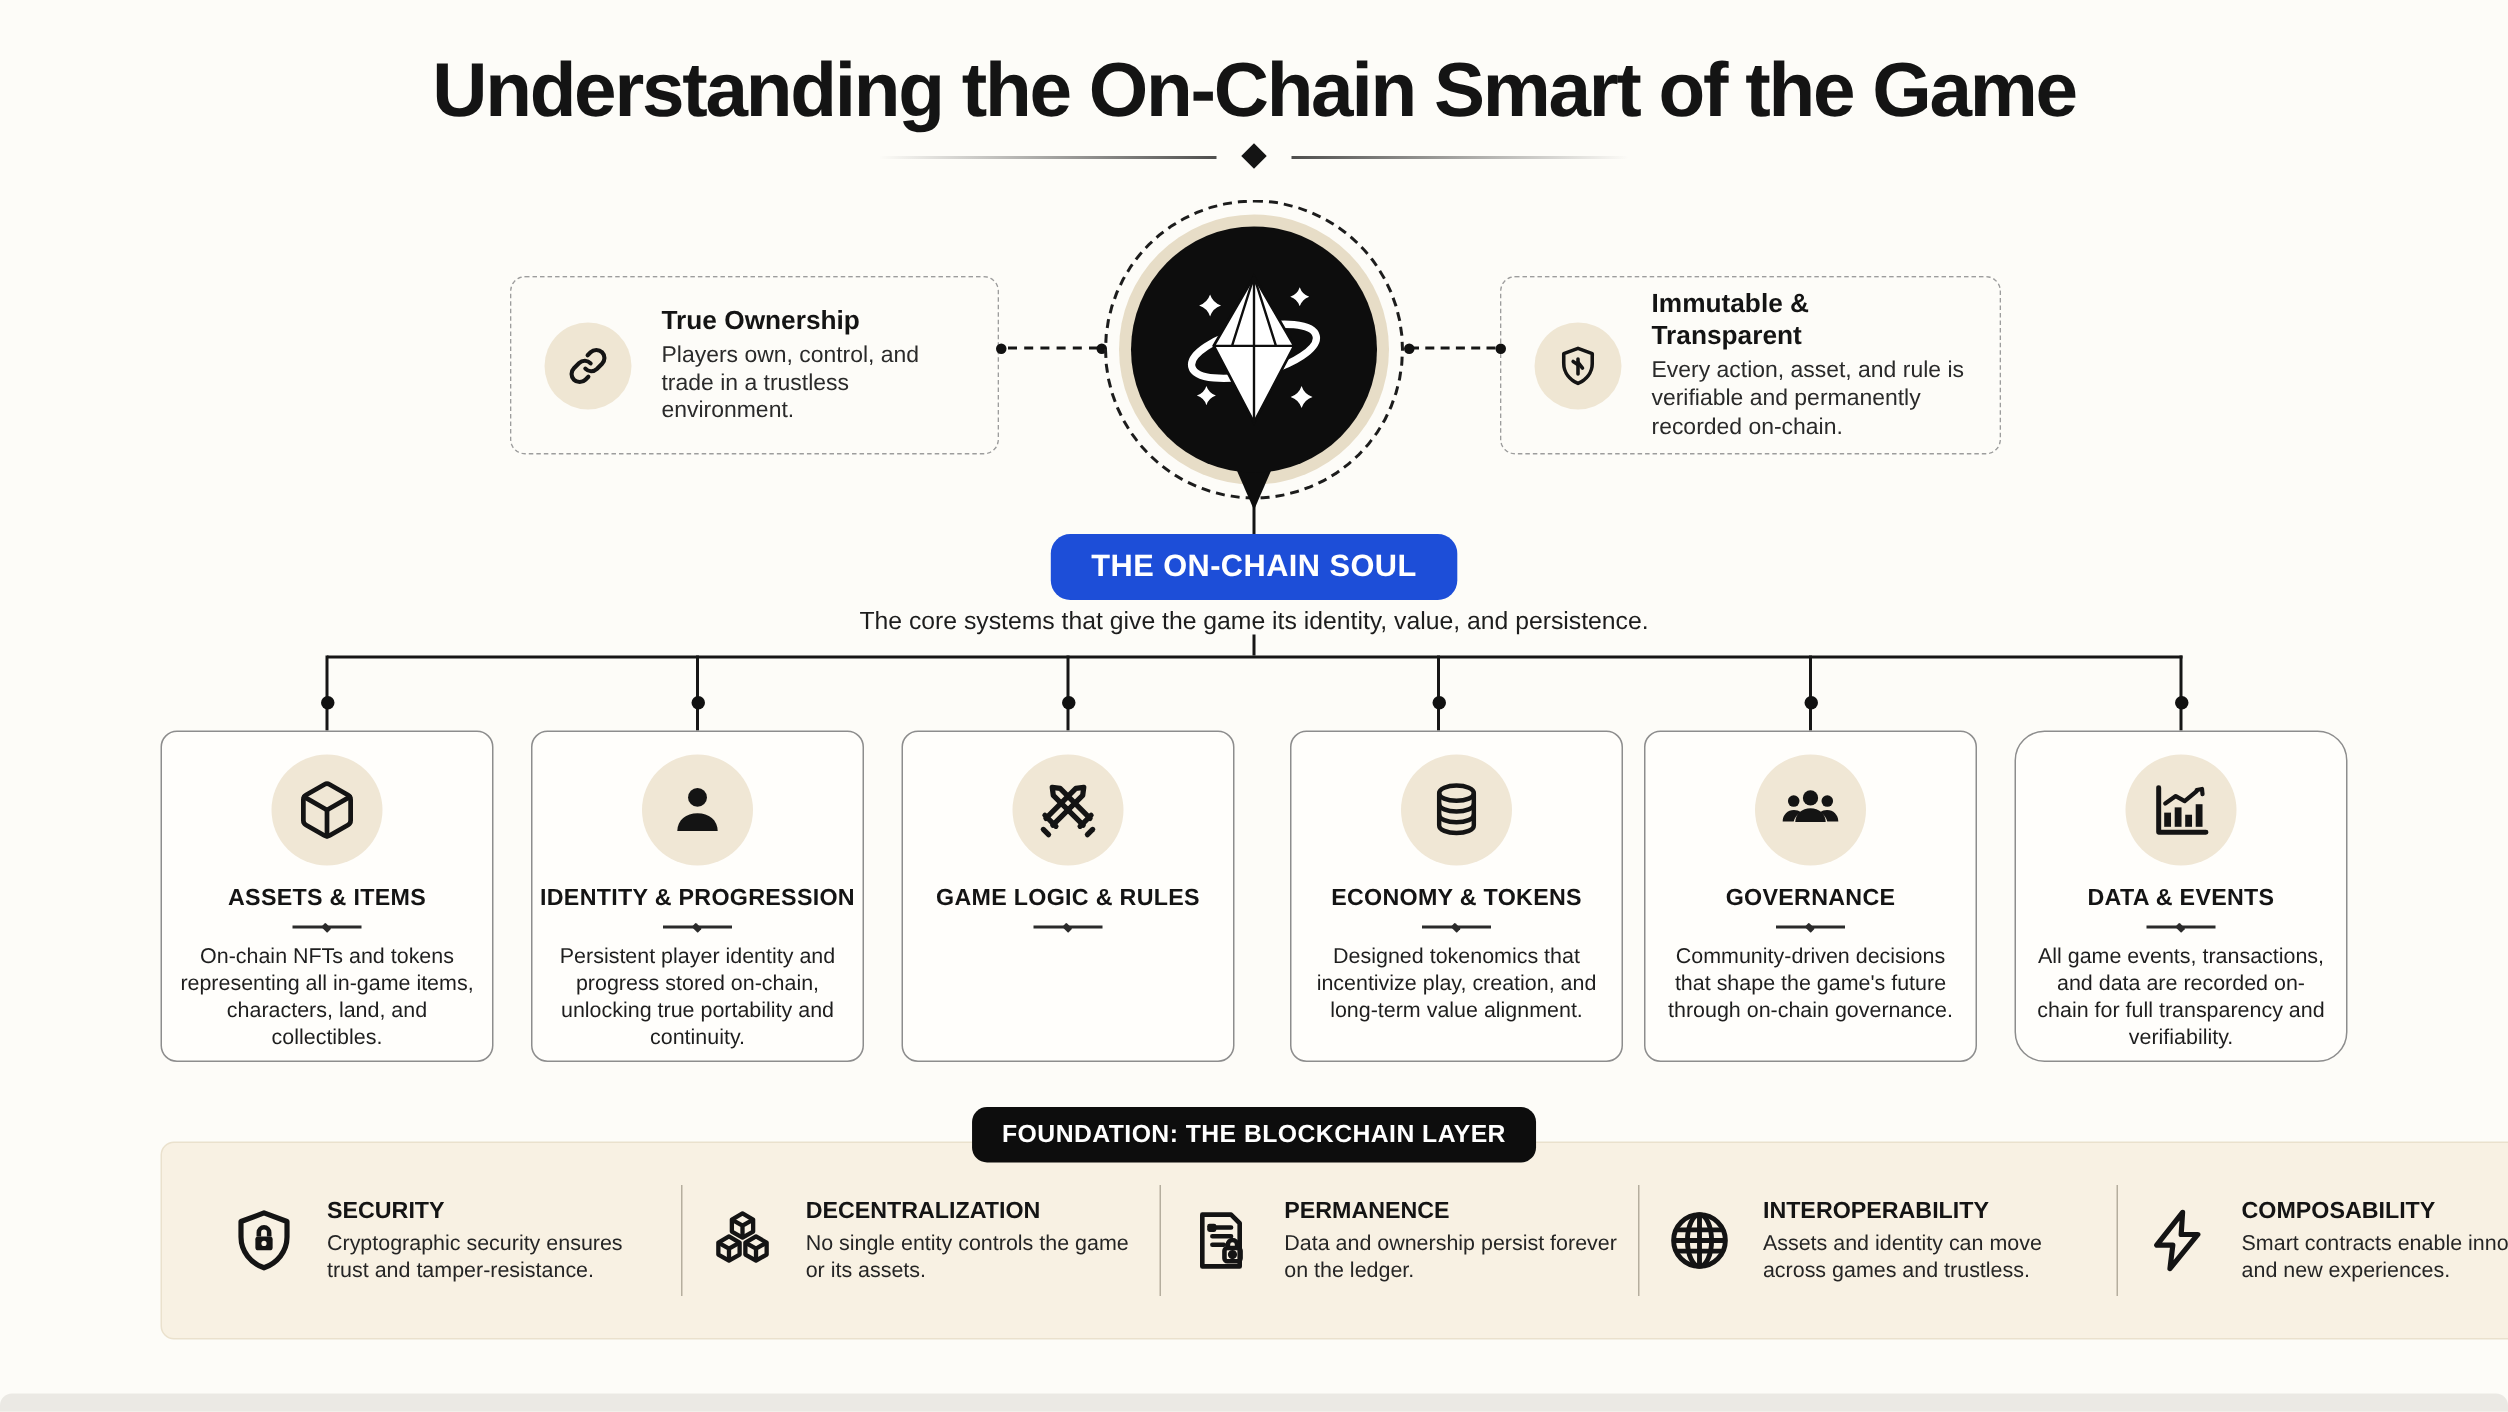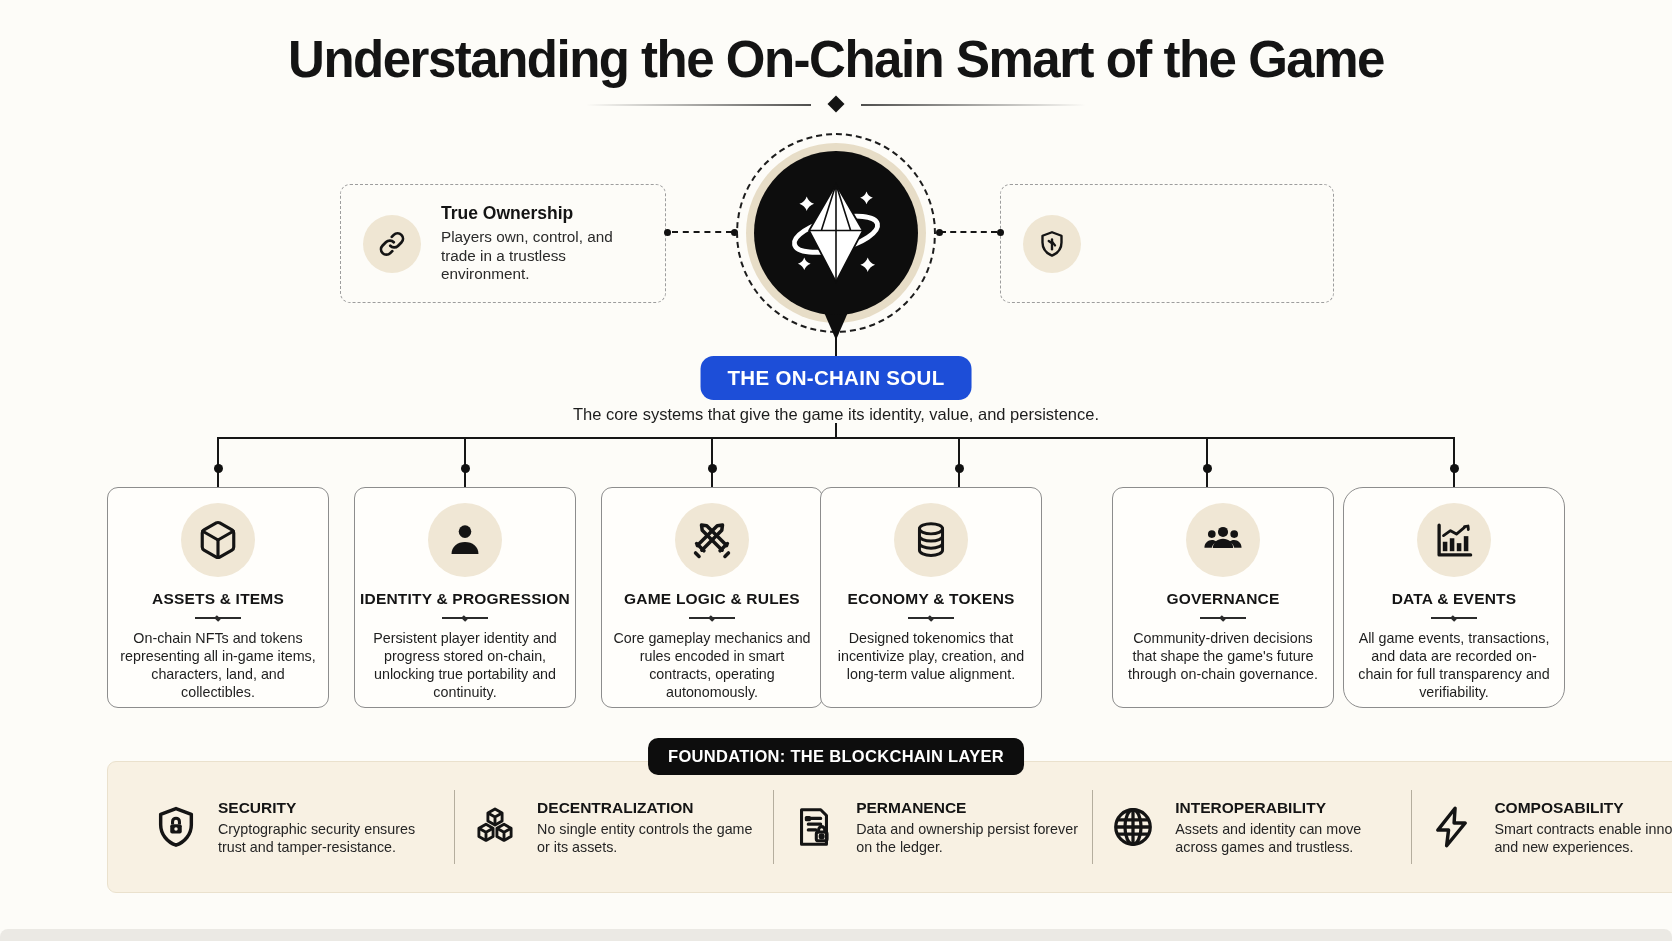--- a/index.html
+++ b/index.html
@@ -117,20 +117,24 @@
   </div>
 
   <div class="callout right">
     <div class="callout-icon">
       <svg width="30" height="30" viewBox="0 0 24 24" fill="none" stroke="#141414" stroke-width="1.9" stroke-linecap="round" stroke-linejoin="round">
         <path d="M12 2.6l7.6 2.8v5.3c0 4.9-3.3 8.7-7.6 10.6-4.3-1.9-7.6-5.7-7.6-10.6V5.4z"></path>
         <path d="M12 16.2V8.3"></path>
         <path d="M12 11.4L9.4 9.6"></path>
         <path d="M12 10.1l2.4 3"></path>
       </svg>
+    </div>
+    <div class="callout-text">
+      <div class="callout-title">Immutable &amp; Transparent</div>
+      <div class="callout-desc">Every action, asset, and rule is verifiable and permanently recorded on-chain.</div>
     </div>
   </div>
 
   <div class="hconn" style="left:672px; top:231px; width:60px;"></div>
   <div class="dot" style="left:664px; top:228.5px; width:7px; height:7px;"></div>
   <div class="dot" style="left:731px; top:228.5px; width:7px; height:7px;"></div>
   <div class="hconn" style="left:940px; top:231px; width:57px;"></div>
   <div class="dot" style="left:936px; top:228.5px; width:7px; height:7px;"></div>
   <div class="dot" style="left:997px; top:228.5px; width:7px; height:7px;"></div>
 
@@ -199,38 +203,37 @@
         <path d="M6.2 17.8 L17.6 6.4 L18 3.4 L15 3.8 L3.6 15.2"></path>
         <path d="M3.2 14 L7.4 18.2"></path>
         <path d="M2.6 19.4 L4.6 21.4"></path>
         <path d="M17.8 17.8 L6.4 6.4 L6 3.4 L9 3.8 L20.4 15.2"></path>
         <path d="M20.8 14 L16.6 18.2"></path>
         <path d="M21.4 19.4 L19.4 21.4"></path>
       </svg>
     </div>
     <div class="card-title">GAME LOGIC &amp; RULES</div>
     <div class="card-div"></div>
-    <div class="card-desc">Core gameplay mechanics and rules encoded in smart contracts, operating autonomously.</div>
-  </div>
-
-  <div class="card" style="left:820px;">
+  </div>
+
+  <div class="card" style="left:860px;">
     <div class="card-icon">
       <svg width="42" height="42" viewBox="0 0 24 24" fill="none" stroke="#141414" stroke-width="1.7" stroke-linecap="round">
         <ellipse cx="12" cy="5.6" rx="6.6" ry="2.9"></ellipse>
         <path d="M5.4 5.6v4.1c0 1.6 3 2.9 6.6 2.9s6.6-1.3 6.6-2.9V5.6"></path>
         <path d="M5.4 9.7v4.1c0 1.6 3 2.9 6.6 2.9s6.6-1.3 6.6-2.9V9.7"></path>
         <path d="M5.4 13.8v4.1c0 1.6 3 2.9 6.6 2.9s6.6-1.3 6.6-2.9v-4.1"></path>
       </svg>
     </div>
     <div class="card-title">ECONOMY &amp; TOKENS</div>
     <div class="card-div"></div>
     <div class="card-desc">Designed tokenomics that incentivize play, creation, and long-term value alignment.</div>
   </div>
 
-  <div class="card" style="left:1096px;margin-left:16px;">
+  <div class="card" style="left:1096px;">
     <div class="card-icon">
       <svg width="42" height="42" viewBox="0 0 24 24" fill="#141414">
         <circle cx="5.6" cy="8.6" r="2.2"></circle>
         <path d="M1.4 16.4c0-2.6 1.9-4.4 4.3-4.4 1 0 1.9.3 2.6.9-1.5 1-2.4 2.2-2.7 3.5z"></path>
         <circle cx="18.4" cy="8.6" r="2.2"></circle>
         <path d="M22.6 16.4c0-2.6-1.9-4.4-4.3-4.4-1 0-1.9.3-2.6.9 1.5 1 2.4 2.2 2.7 3.5z"></path>
         <circle cx="12" cy="7.4" r="2.9"></circle>
         <path d="M6.2 16.6c0-3.2 2.6-5.3 5.8-5.3s5.8 2.1 5.8 5.3z"></path>
       </svg>
     </div>

